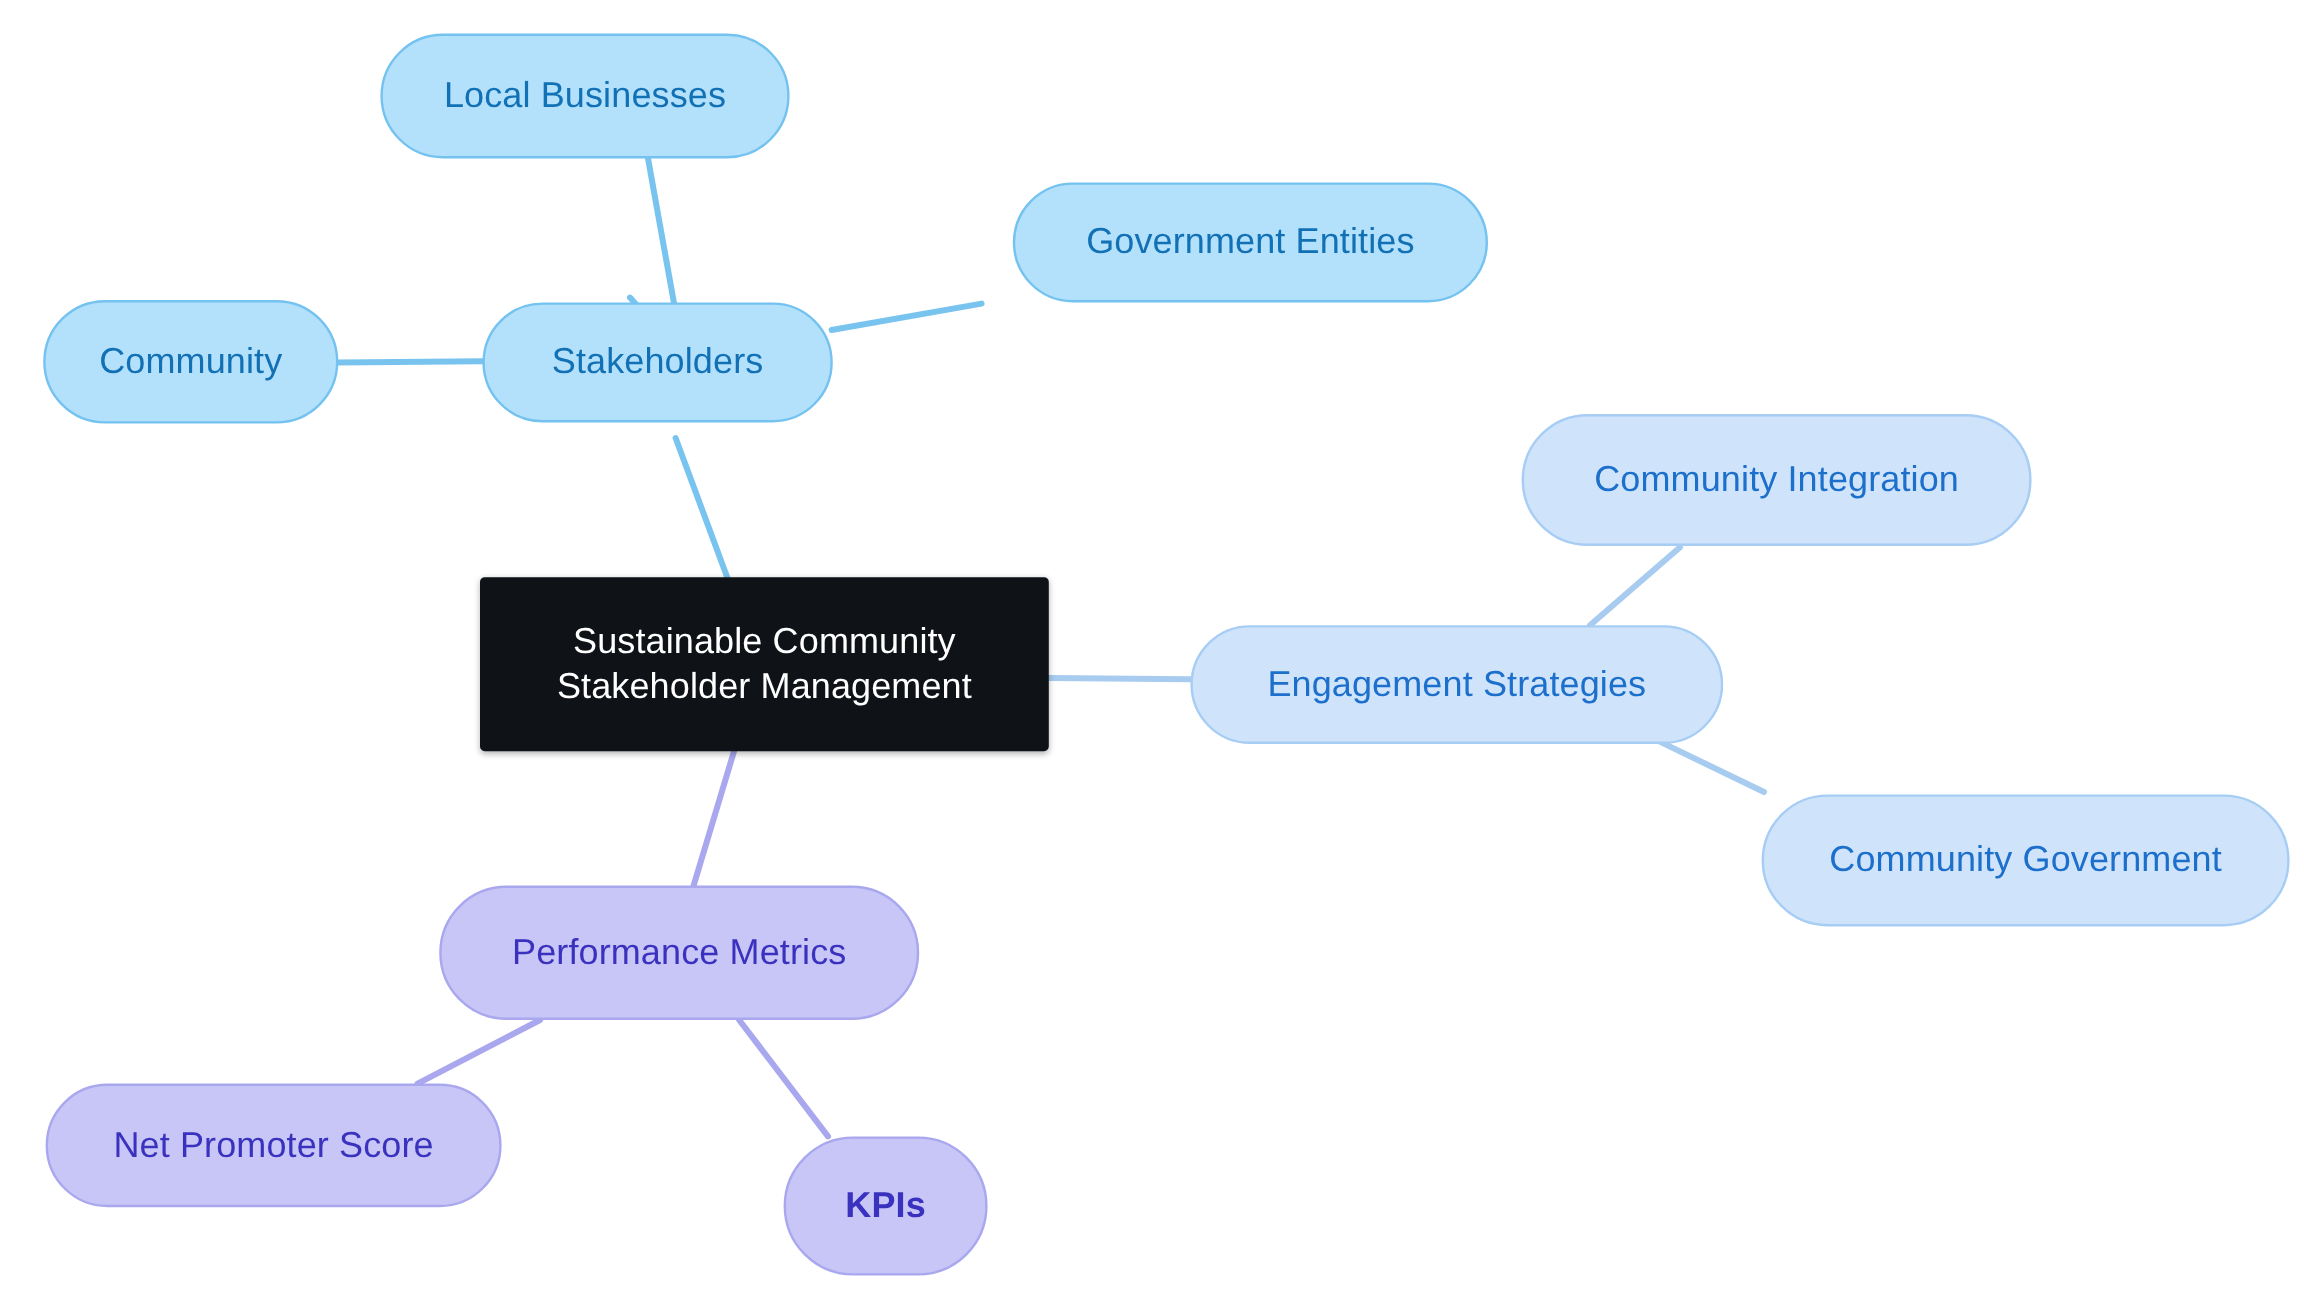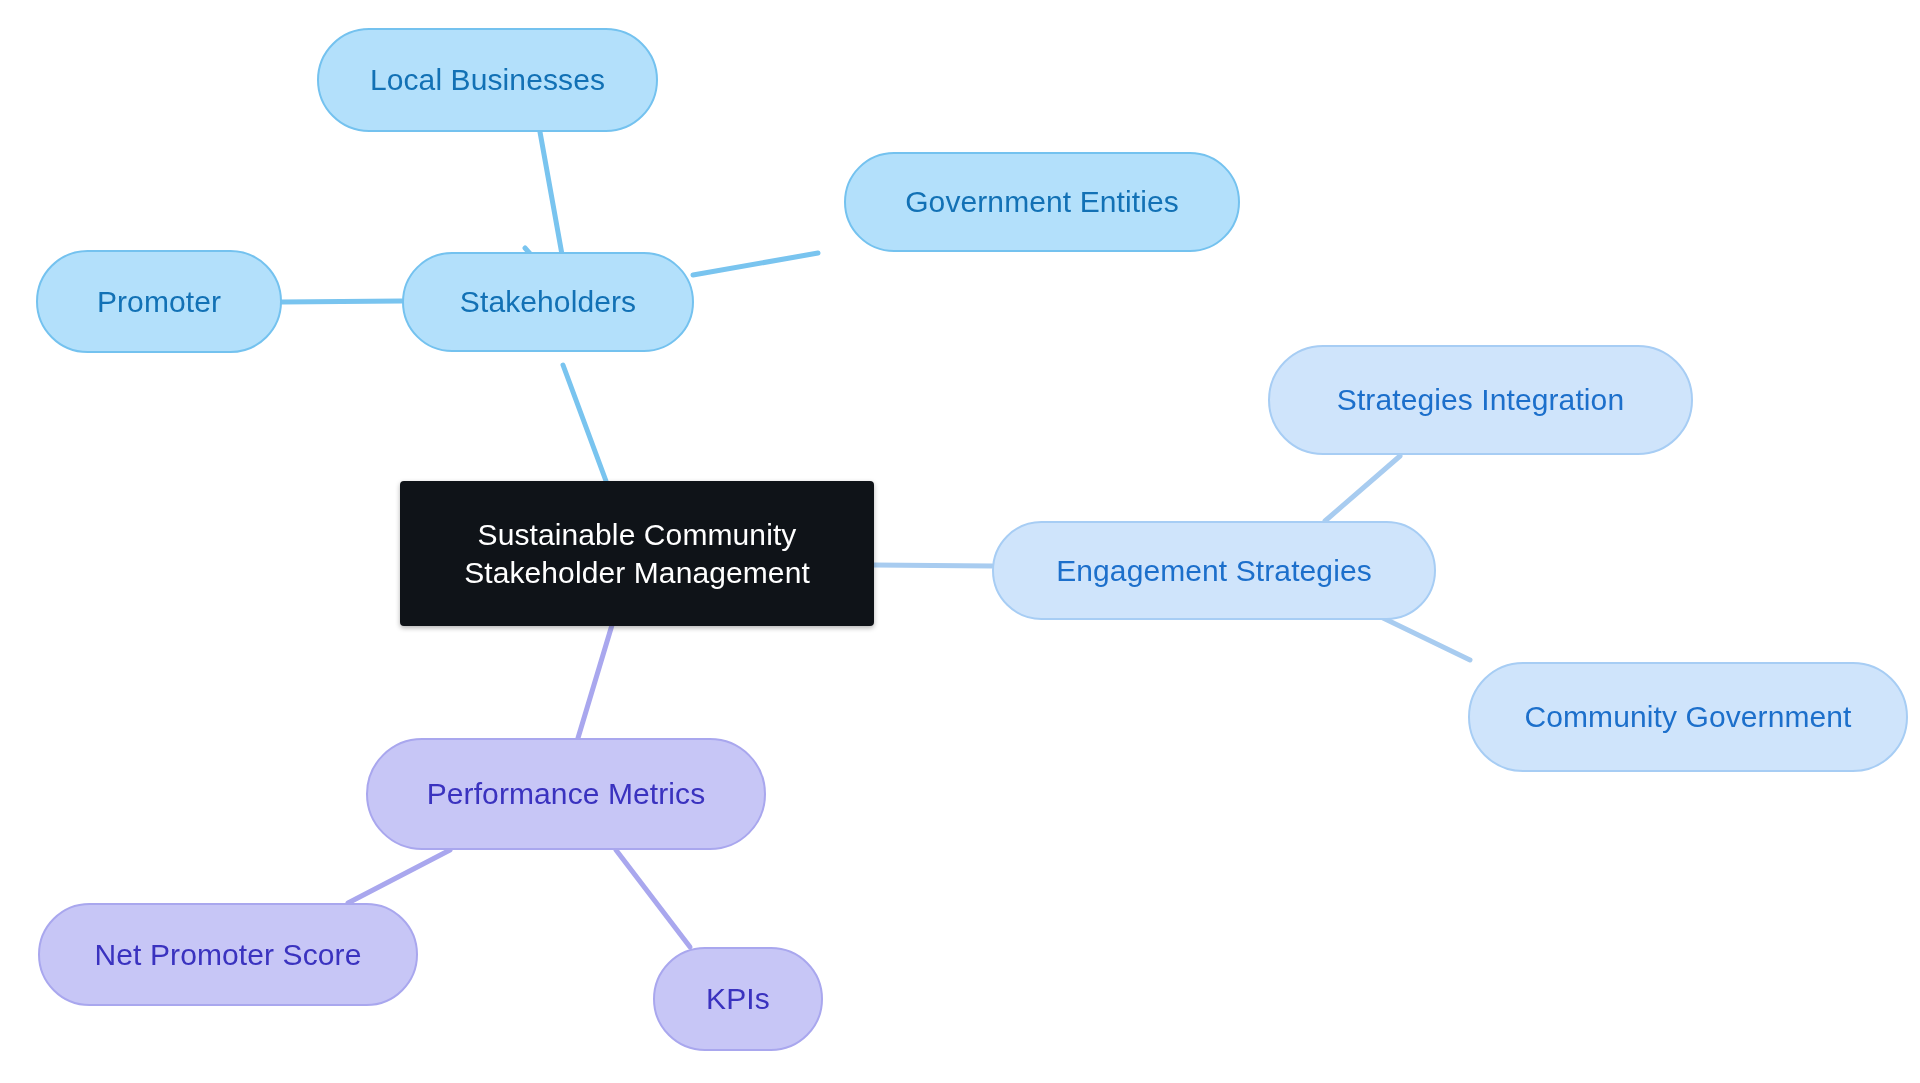--- a/index.html
+++ b/index.html
@@ -90,27 +90,27 @@
 
   <div class="node node-root" style="left:400px; top:481px; width:474px; height:145px;">Sustainable Community
 Stakeholder Management</div>
 
   <div class="node node-blue" style="left:402px; top:252px; width:292px; height:100px;">Stakeholders</div>
 
   <div class="node node-blue" style="left:317px; top:28px; width:341px; height:104px;">Local Businesses</div>
 
   <div class="node node-blue" style="left:844px; top:152px; width:396px; height:100px;">Government Entities</div>
 
-  <div class="node node-blue" style="left:36px; top:250px; width:246px; height:103px;">Promoter</div>
+  <div class="node node-blue" style="left:36px; top:250px; width:246px; height:103px;">Community</div>
 
   <div class="node node-lightblue" style="left:992px; top:521px; width:444px; height:99px;text-align:right;">Engagement Strategies</div>
 
-  <div class="node node-lightblue" style="left:1268px; top:345px; width:425px; height:110px;">Strategies Integration</div>
+  <div class="node node-lightblue" style="left:1268px; top:345px; width:425px; height:110px;">Community Integration</div>
 
   <div class="node node-lightblue" style="left:1468px; top:662px; width:440px; height:110px;">Community Government</div>
 
   <div class="node node-purple" style="left:366px; top:738px; width:400px; height:112px;">Performance Metrics</div>
 
   <div class="node node-purple" style="left:38px; top:903px; width:380px; height:103px;text-align:center;">Net Promoter Score</div>
 
-  <div class="node node-purple" style="left:653px; top:947px; width:170px; height:104px;">KPIs</div>
+  <div class="node node-purple" style="left:653px; top:947px; width:170px; height:116px;font-weight:bold;">KPIs</div>
 
 </div>
 
 </body></html>

